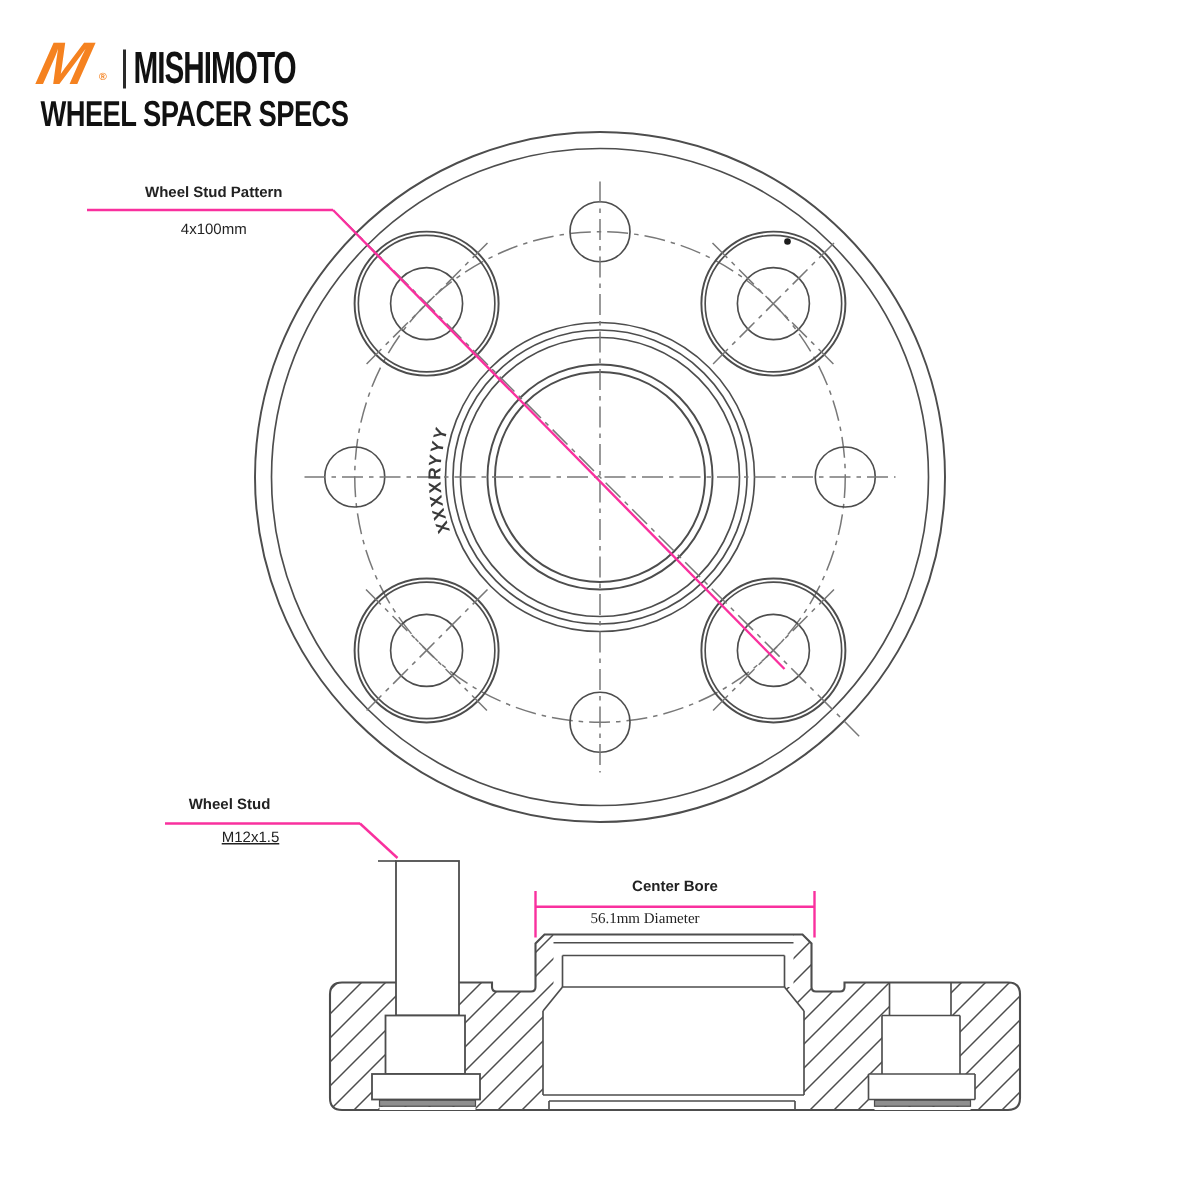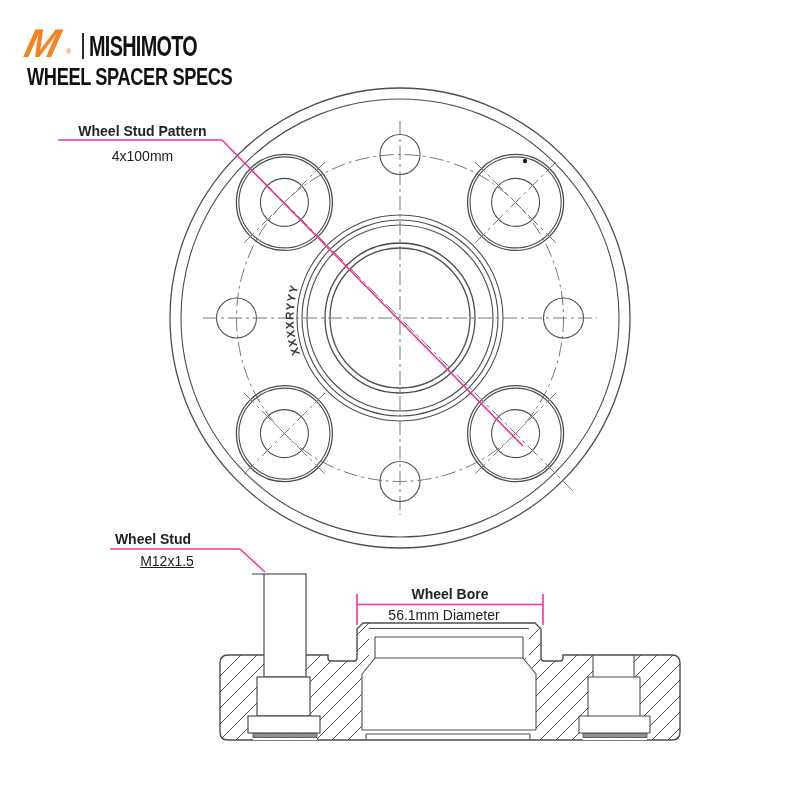--- a/index.html
+++ b/index.html
@@ -9,21 +9,21 @@
   
   .logo-m{left:26px;top:24px;width:52px;height:38px;font-style:italic;font-weight:900;
           font-size:40px;line-height:38px;color:#F58220;transform:skewX(-14deg);}
   .logo-reg{left:66px;top:48px;font-size:7px;color:#F58220;font-weight:700;}
   .brand-divider{left:82px;top:33px;width:2px;height:26px;background:#2a2a2a;}
   .wordmark{left:89px;top:29px;font-size:30px;font-weight:900;letter-spacing:-1px;
             transform:scaleX(0.66);transform-origin:left top;white-space:nowrap;color:#111;}
   .subtitle{left:27px;top:63px;font-size:24px;font-weight:800;letter-spacing:-0.5px;
             transform:scaleX(0.76);transform-origin:left top;white-space:nowrap;color:#111;}
   
-  .lbl{position:absolute;text-align:center;font-size:14px;white-space:nowrap;color:#222;}
+  .lbl{position:absolute;text-align:center;font-size:10px;white-space:nowrap;color:#222;}
   .lbl.b{font-weight:700;}
   svg{position:absolute;left:0;top:0;}
   .geo{stroke:#4d4d4d;fill:none;stroke-width:1.1;}
   .geo2{stroke:#4d4d4d;fill:none;stroke-width:1.3;}
   .cl{stroke:#787878;fill:none;stroke-width:1;stroke-dasharray:14 4 3 4;}
   .mag{stroke:#F9309E;fill:none;stroke-width:1.6;}
   .whitefill{fill:#ffffff;stroke:none;}
   .wstroke{fill:#ffffff;stroke:#4d4d4d;stroke-width:1.2;}
 </style>
 </head>
@@ -183,16 +183,16 @@
   <div class="abs brand-divider"></div>
   <div class="abs wordmark">MISHIMOTO</div>
   <div class="abs subtitle">WHEEL SPACER SPECS</div>
 
   <div class="lbl b" style="left:60px;top:123px;width:165px;">Wheel Stud Pattern</div>
   <div class="lbl" style="left:60px;top:148px;width:165px;">4x100mm</div>
 
   <div class="lbl b" style="left:88px;top:531px;width:130px;">Wheel Stud</div>
   <div class="lbl" style="left:102px;top:553px;width:130px;text-decoration:underline;">M12x1.5</div>
 
-  <div class="lbl b" style="left:370px;top:586px;width:160px;">Wheel Bore</div>
-  <div class="lbl" style="left:364px;top:607px;width:160px;">56.1mm Diameter</div>
+  <div class="lbl b" style="left:370px;top:586px;width:160px;">Center Bore</div>
+  <div class="lbl" style="left:350px;top:607px;width:160px;font-family:Liberation Serif, serif;">56.1mm Diameter</div>
 
 </div>
 
 </body></html>

